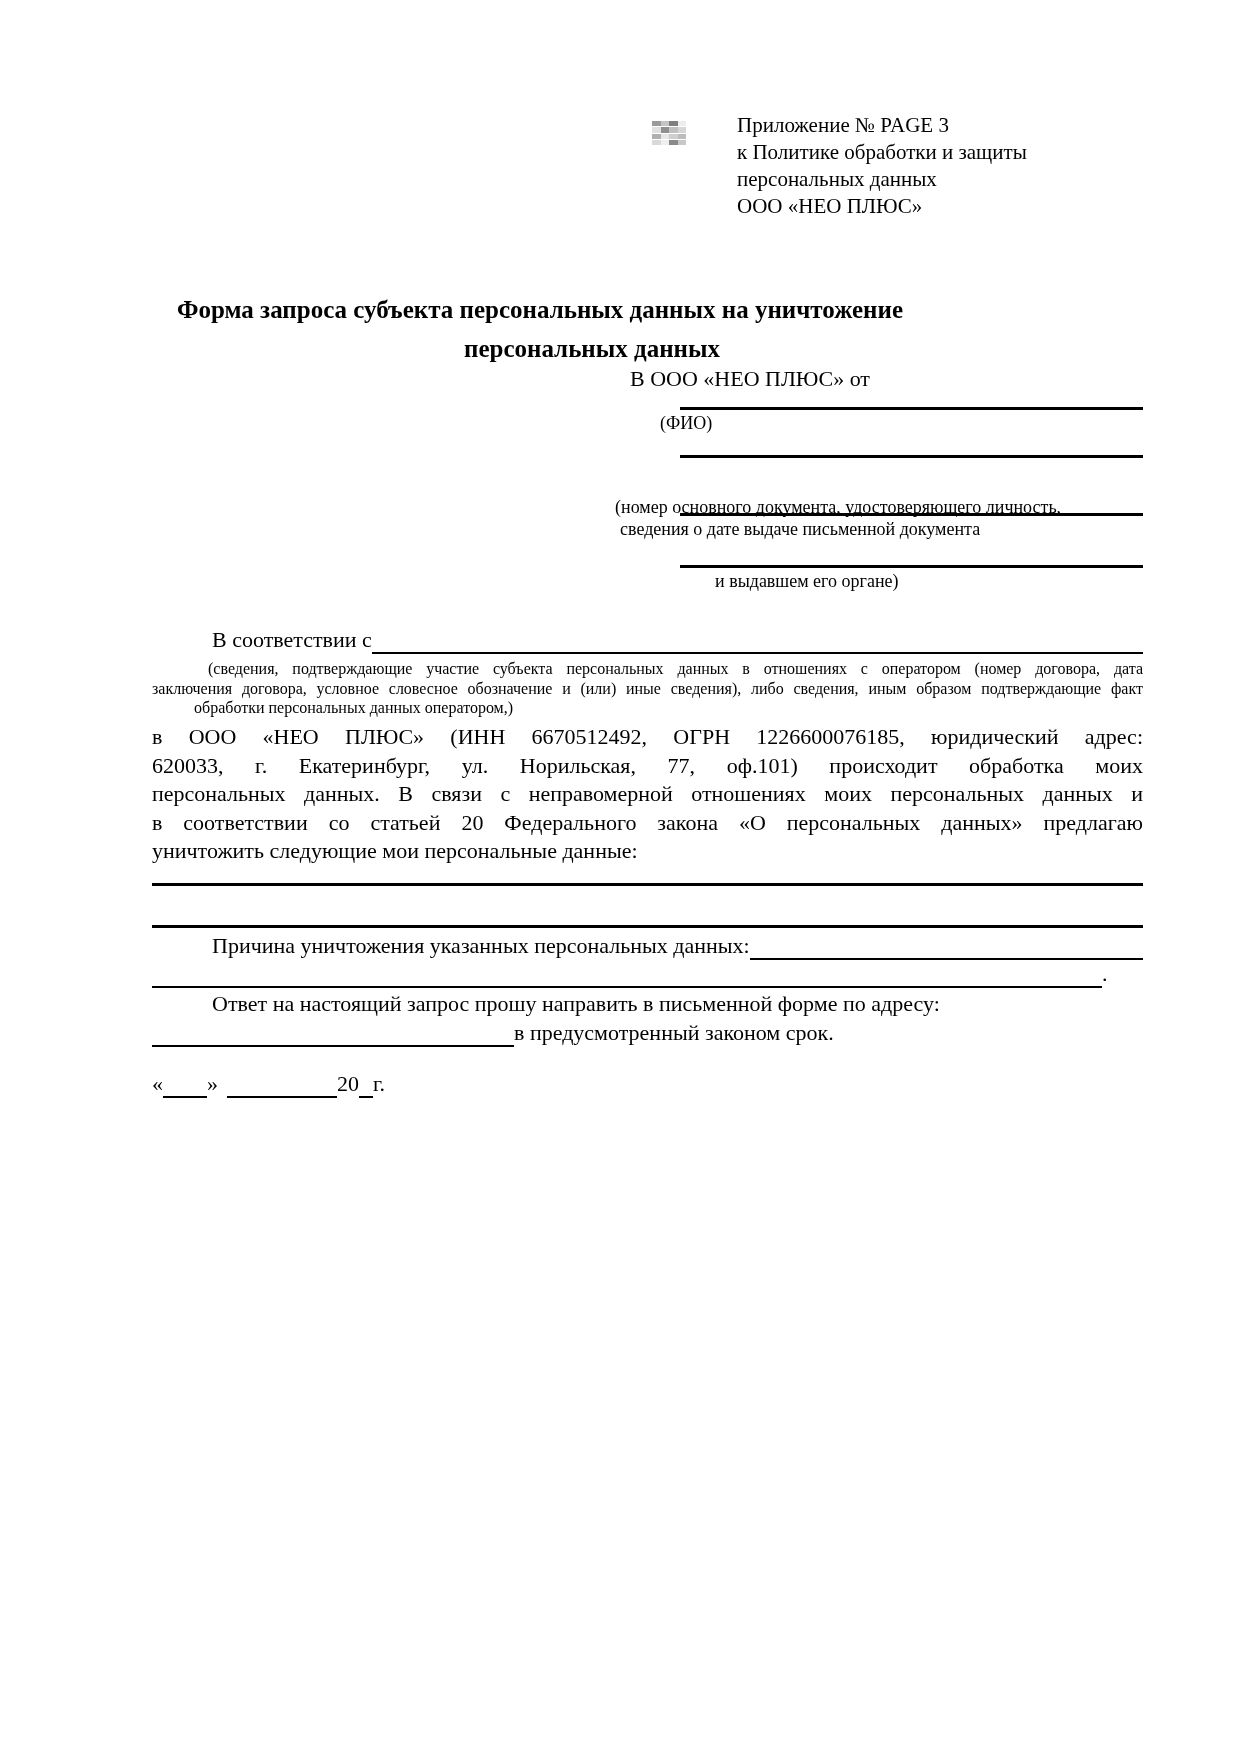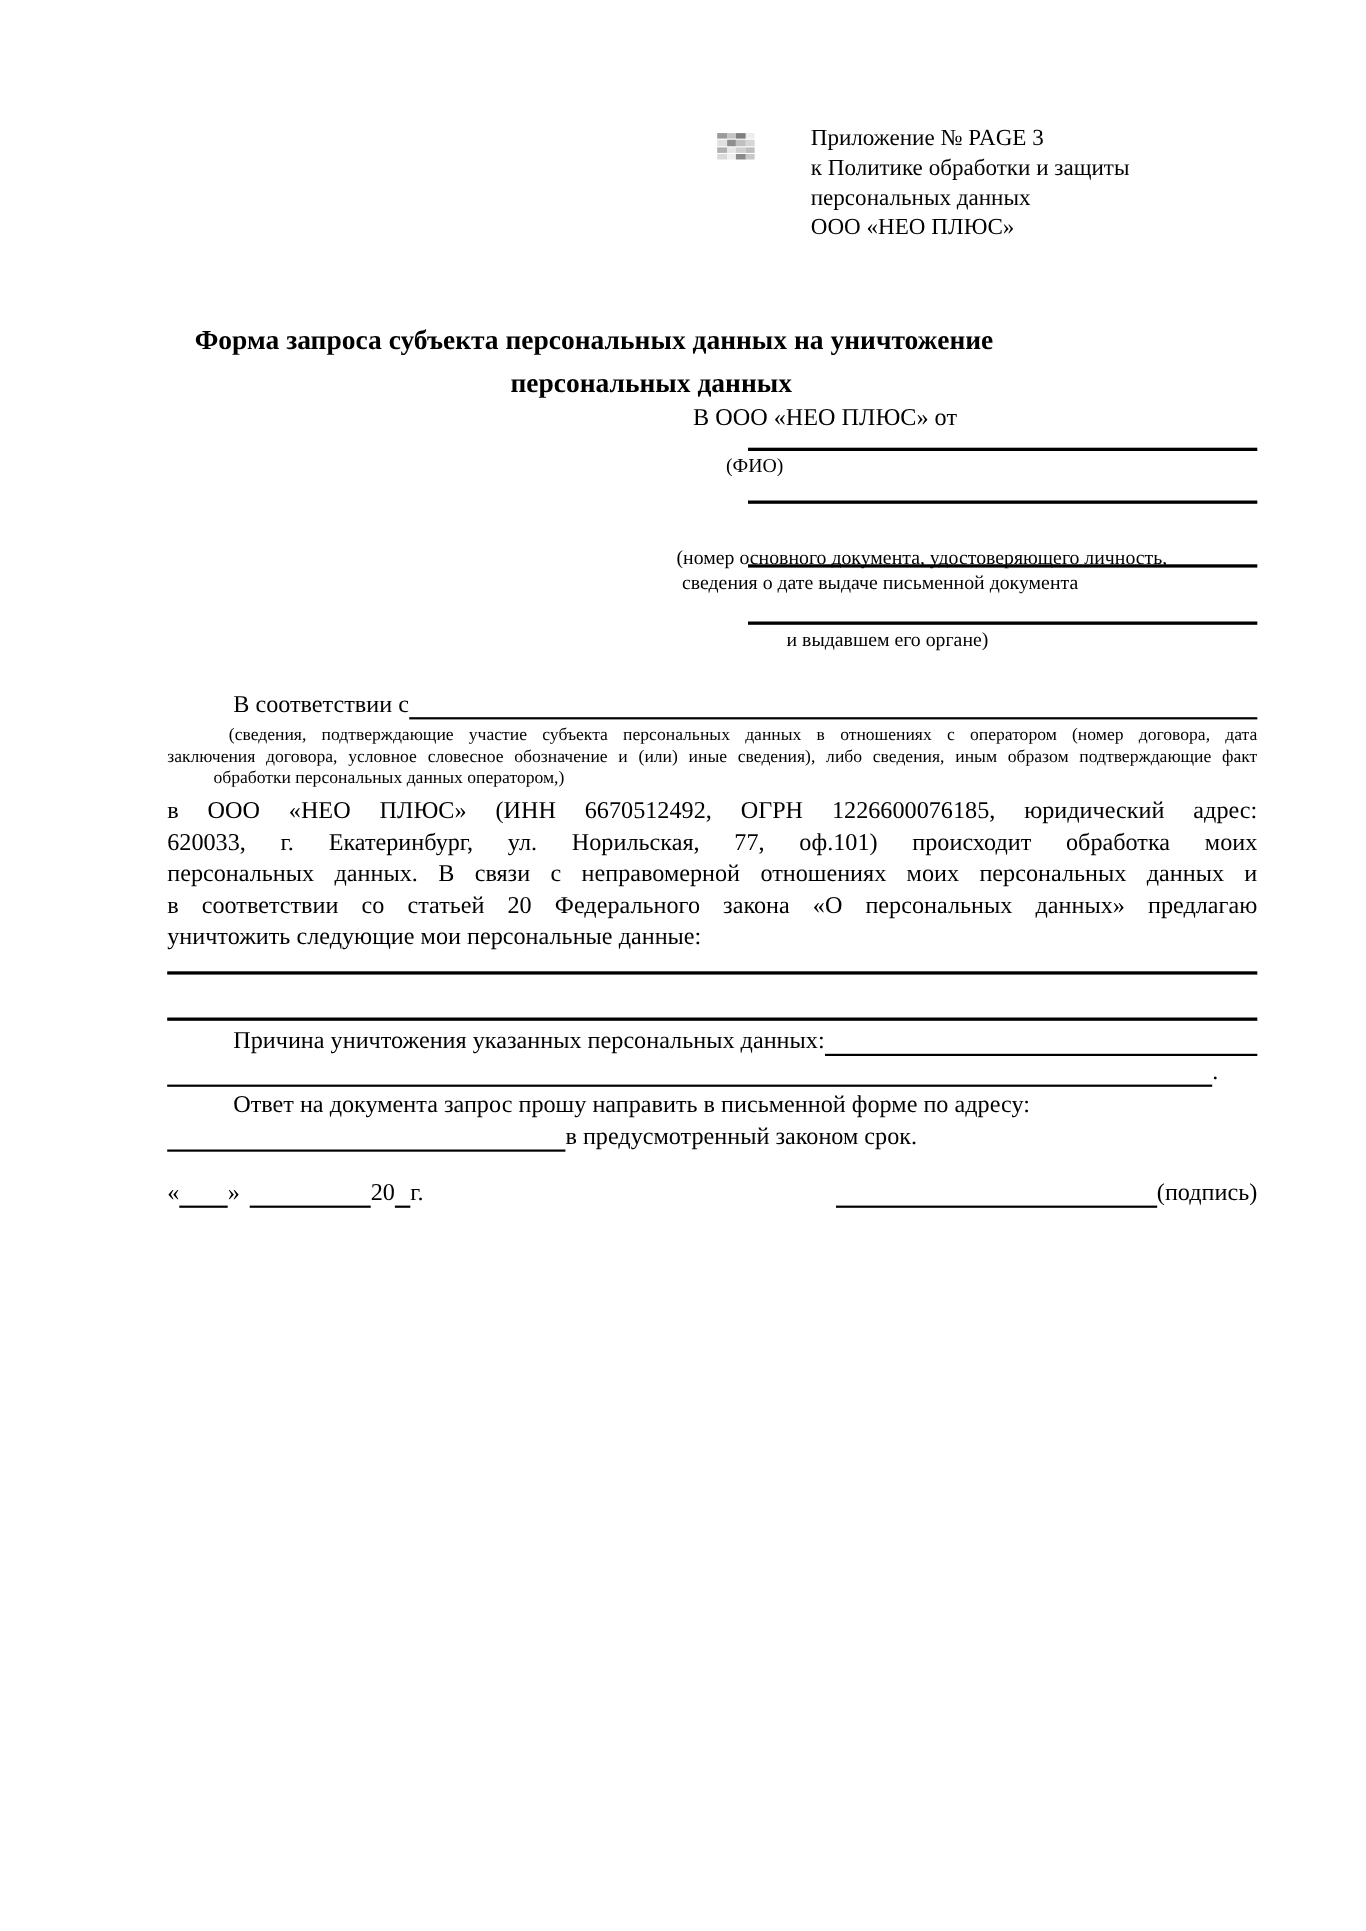--- a/index.html
+++ b/index.html
@@ -125,37 +125,33 @@
     <span class="u ufill" style="border-bottom-width:2.5px;"></span>
   </div>
 
   <div class="row" style="left:152px; top:960px; width:991px; height:28px;">
     <span class="u" style="width:950px; border-bottom-width:2.5px;"></span>
     <span class="body-text">.</span>
   </div>
 
   <div class="row" style="left:152px; top:990px; width:991px; height:28px;">
     <span class="indent"></span>
-    <span class="body-text">Ответ на документа запрос прошу направить в письменной форме по адресу:</span>
+    <span class="body-text">Ответ на настоящий запрос прошу направить в письменной форме по адресу:</span>
   </div>
 
   <div class="row" style="left:152px; top:1019px; width:991px; height:28px;">
     <span class="u" style="width:362px; border-bottom-width:2.5px;"></span>
     <span class="body-text">в предусмотренный законом срок.</span>
   </div>
 
   <div class="row" style="left:152px; top:1066px; width:991px; height:32px; justify-content:space-between;">
     <span class="row" style="position:static; display:flex; align-items:flex-end;">
       <span class="body-text">«</span>
       <span class="u" style="width:44px;"></span>
       <span class="body-text">»</span>
       <span class="u" style="width:110px; margin-left:9px;"></span>
       <span class="body-text">20</span>
       <span class="u" style="width:14px;"></span>
       <span class="body-text">г.</span>
     </span>
-    <span class="row" style="position:static; display:flex; align-items:flex-end;">
-      <span class="u" style="width:292px;"></span>
-      <span class="body-text">(подпись)</span>
-    </span>
   </div>
 
 </div>
 
 </body></html>

